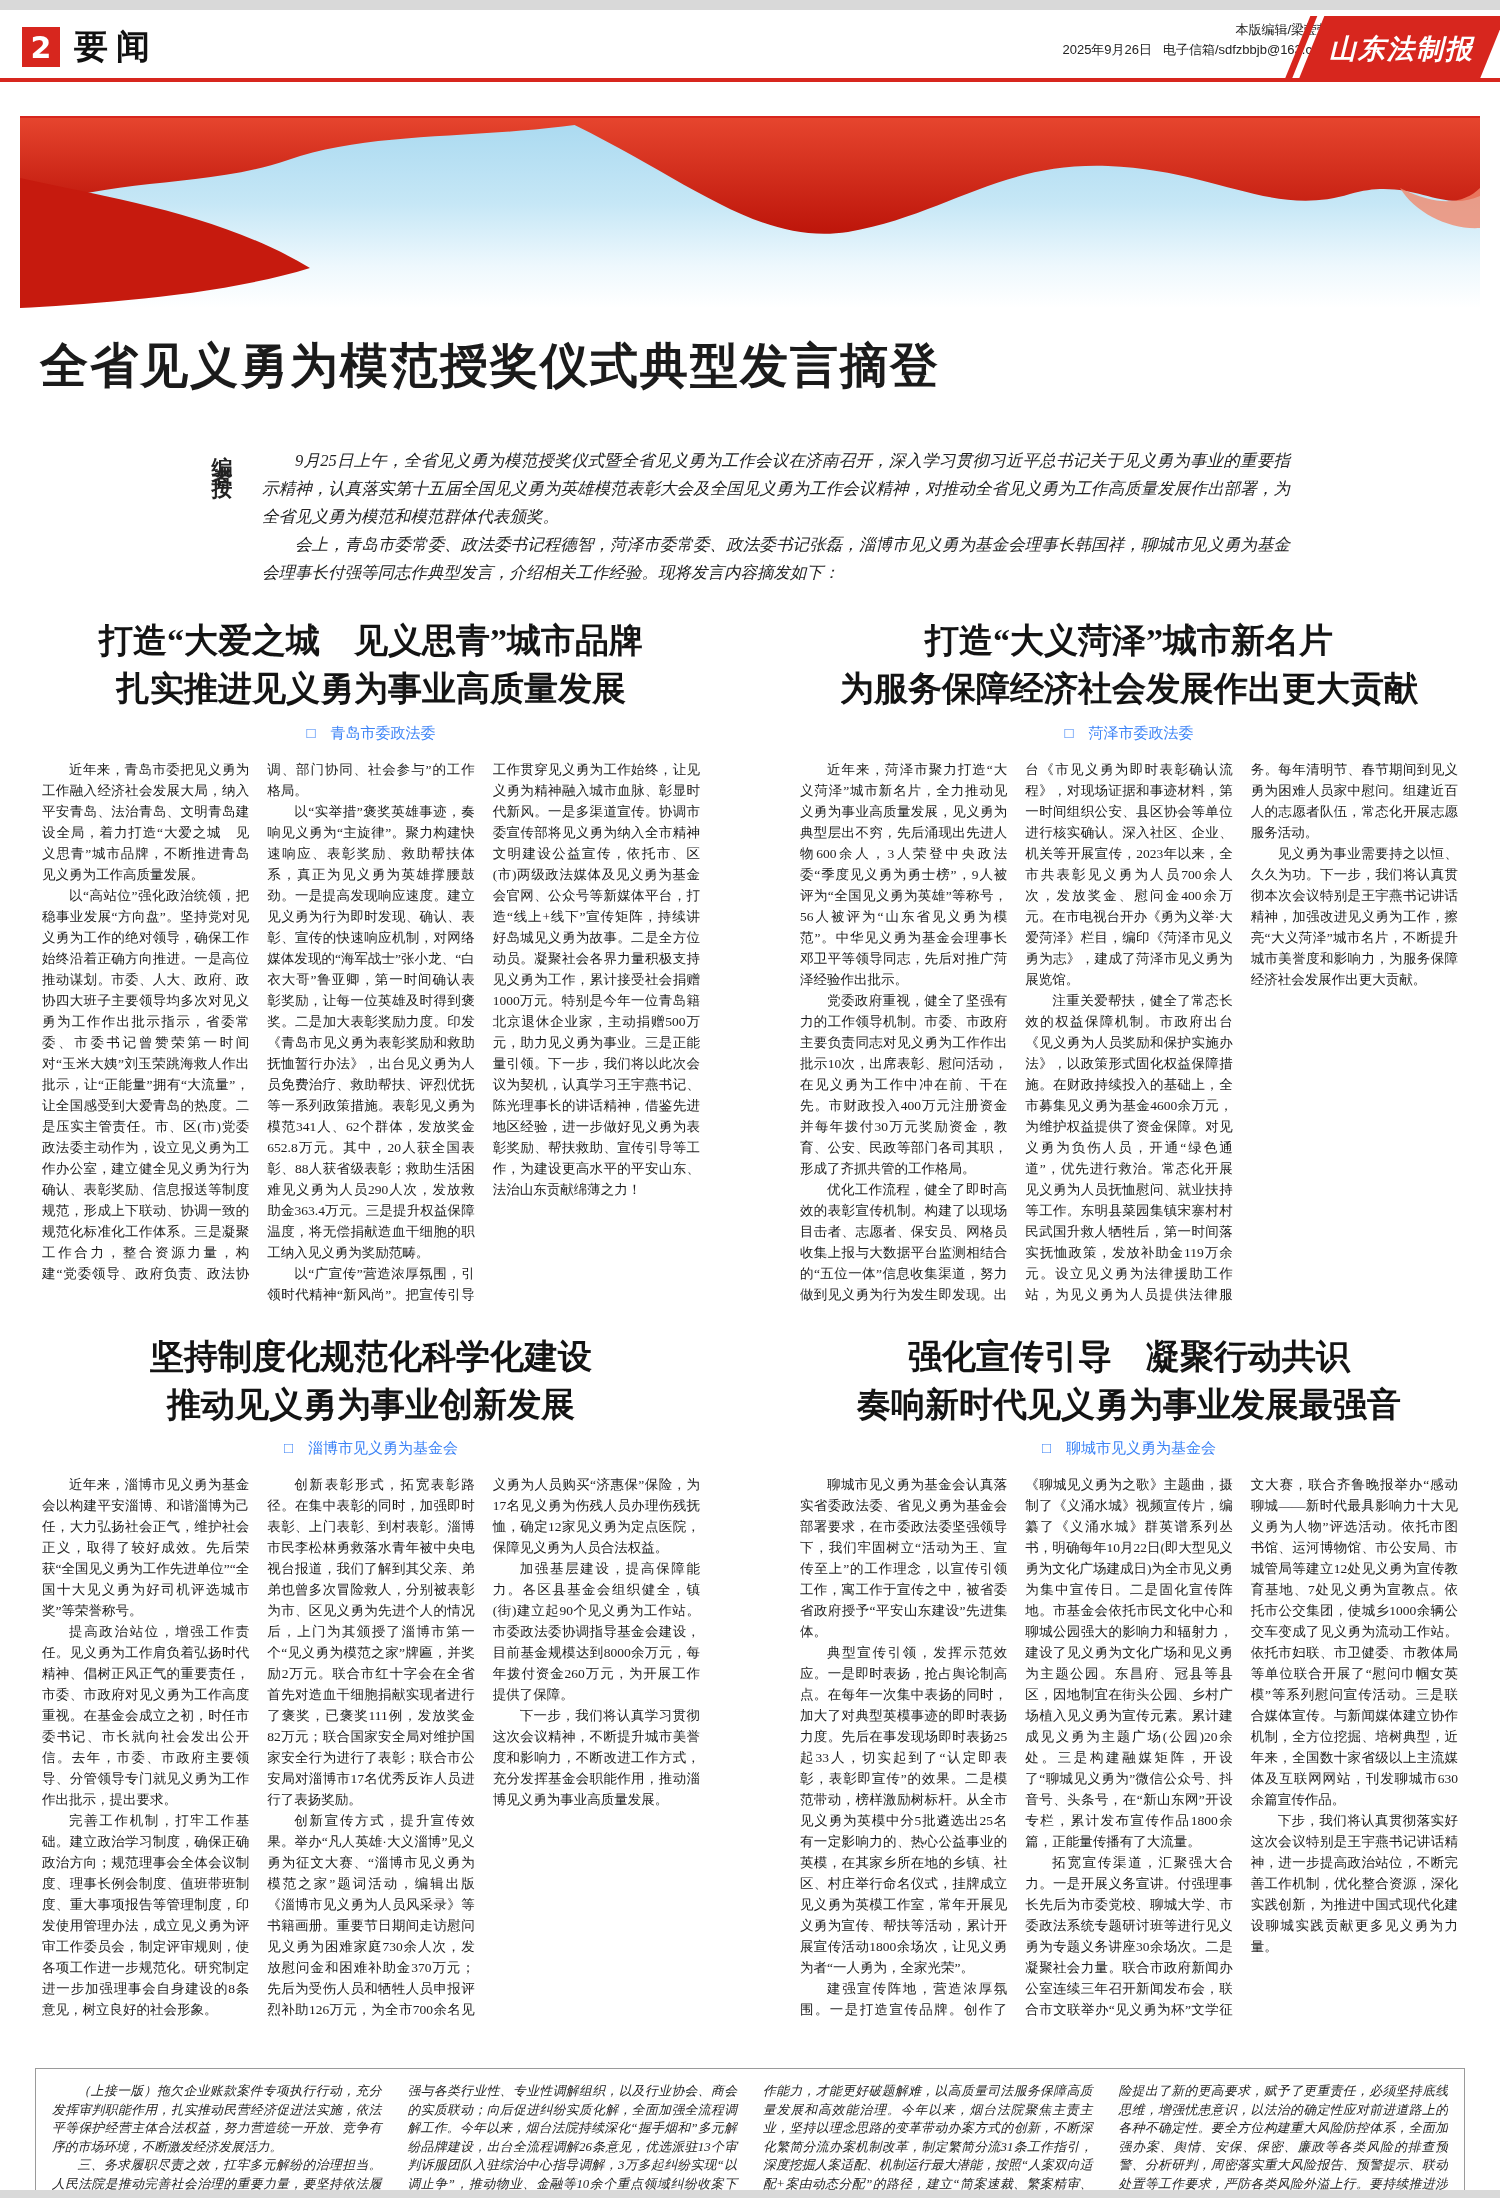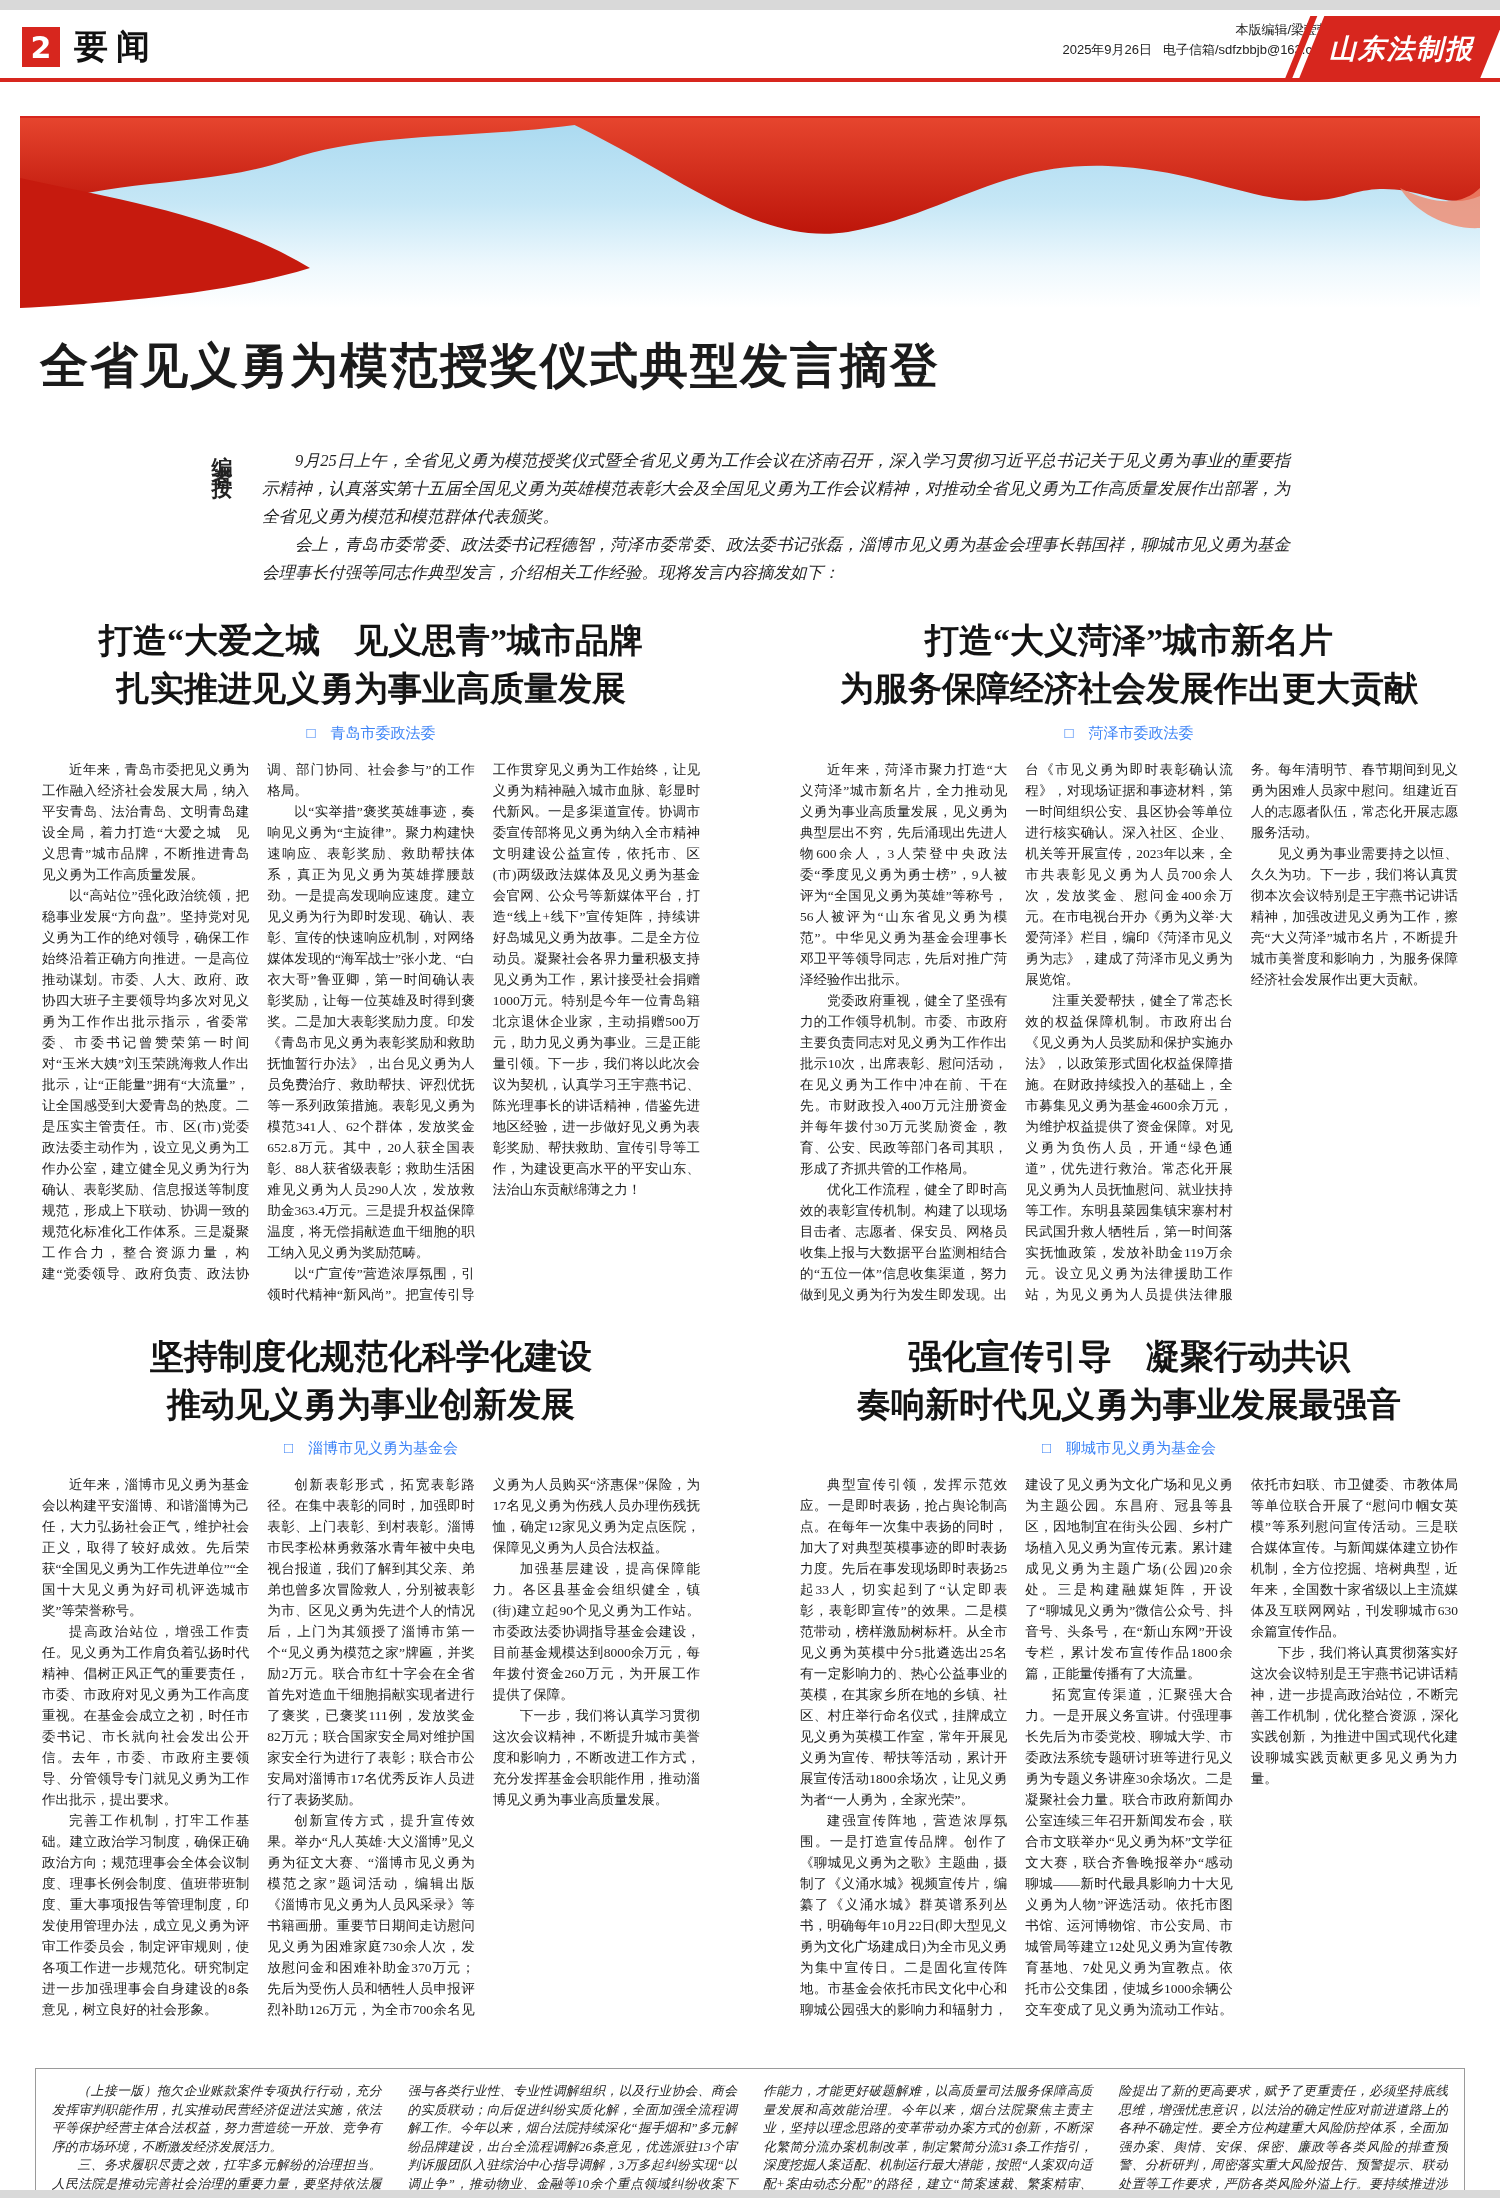--- a/index.html
+++ b/index.html
@@ -153,20 +153,21 @@
           <p>下一步，我们将认真学习贯彻这次会议精神，不断提升城市美誉度和影响力，不断改进工作方式，充分发挥基金会职能作用，推动淄博见义勇为事业高质量发展。</p>
         </div>
     </div>
     <div class="article">
       <div class="art-title">
         <div>强化宣传引导　凝聚行动共识</div>
         <div>奏响新时代见义勇为事业发展最强音</div>
       </div>
       <div class="byline">□　聊城市见义勇为基金会</div>
       <div class="art-body">
+          <p>聊城市见义勇为基金会认真落实省委政法委、省见义勇为基金会部署要求，在市委政法委坚强领导下，我们牢固树立“活动为王、宣传至上”的工作理念，以宣传引领工作，寓工作于宣传之中，被省委省政府授予“平安山东建设”先进集体。</p>
           <p>典型宣传引领，发挥示范效应。一是即时表扬，抢占舆论制高点。在每年一次集中表扬的同时，加大了对典型英模事迹的即时表扬力度。先后在事发现场即时表扬25起33人，切实起到了“认定即表彰，表彰即宣传”的效果。二是模范带动，榜样激励树标杆。从全市见义勇为英模中分5批遴选出25名有一定影响力的、热心公益事业的英模，在其家乡所在地的乡镇、社区、村庄举行命名仪式，挂牌成立见义勇为英模工作室，常年开展见义勇为宣传、帮扶等活动，累计开展宣传活动1800余场次，让见义勇为者“一人勇为，全家光荣”。</p>
           <p>建强宣传阵地，营造浓厚氛围。一是打造宣传品牌。创作了《聊城见义勇为之歌》主题曲，摄制了《义涌水城》视频宣传片，编纂了《义涌水城》群英谱系列丛书，明确每年10月22日(即大型见义勇为文化广场建成日)为全市见义勇为集中宣传日。二是固化宣传阵地。市基金会依托市民文化中心和聊城公园强大的影响力和辐射力，建设了见义勇为文化广场和见义勇为主题公园。东昌府、冠县等县区，因地制宜在街头公园、乡村广场植入见义勇为宣传元素。累计建成见义勇为主题广场(公园)20余处。三是构建融媒矩阵，开设了“聊城见义勇为”微信公众号、抖音号、头条号，在“新山东网”开设专栏，累计发布宣传作品1800余篇，正能量传播有了大流量。</p>
           <p>拓宽宣传渠道，汇聚强大合力。一是开展义务宣讲。付强理事长先后为市委党校、聊城大学、市委政法系统专题研讨班等进行见义勇为专题义务讲座30余场次。二是凝聚社会力量。联合市政府新闻办公室连续三年召开新闻发布会，联合市文联举办“见义勇为杯”文学征文大赛，联合齐鲁晚报举办“感动聊城——新时代最具影响力十大见义勇为人物”评选活动。依托市图书馆、运河博物馆、市公安局、市城管局等建立12处见义勇为宣传教育基地、7处见义勇为宣教点。依托市公交集团，使城乡1000余辆公交车变成了见义勇为流动工作站。依托市妇联、市卫健委、市教体局等单位联合开展了“慰问巾帼女英模”等系列慰问宣传活动。三是联合媒体宣传。与新闻媒体建立协作机制，全方位挖掘、培树典型，近年来，全国数十家省级以上主流媒体及互联网网站，刊发聊城市630余篇宣传作品。</p>
           <p>下步，我们将认真贯彻落实好这次会议特别是王宇燕书记讲话精神，进一步提高政治站位，不断完善工作机制，优化整合资源，深化实践创新，为推进中国式现代化建设聊城实践贡献更多见义勇为力量。</p>
         </div>
     </div>
   </div>
 
   <div class="cont-box">
     <div class="cont-body">

